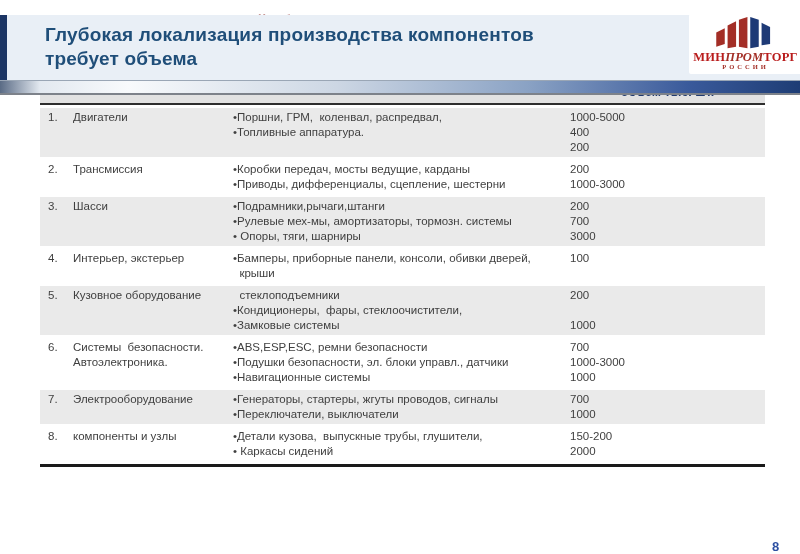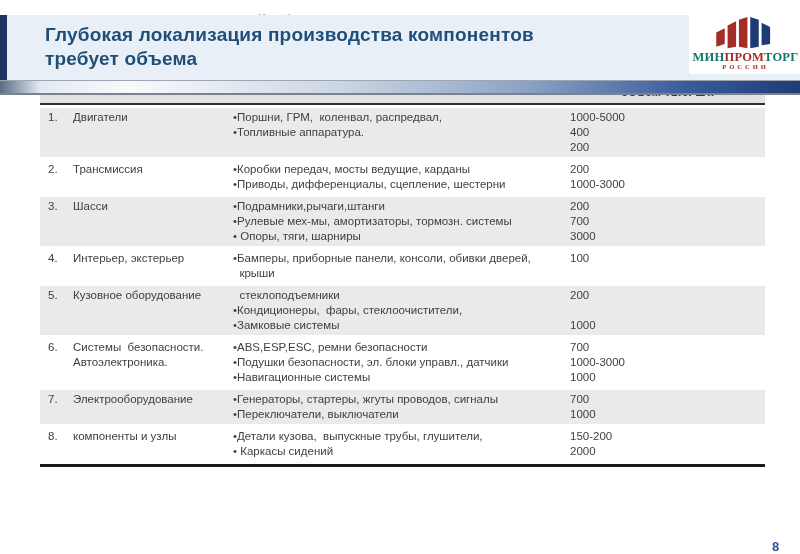--- a/index.html
+++ b/index.html
@@ -12,21 +12,21 @@
   .title{padding:8px 0 0 33px;font-size:19px;line-height:24px;font-weight:bold;color:#1f4e79;letter-spacing:.2px;}
   .gradient-bar{position:absolute;left:0;top:68px;width:800px;height:12px;
     background:linear-gradient(to right,#5a6b85 0%,#e3e9f0 5%,#f8fafc 16%,#cdd7e4 42%,#8aa2c4 66%,#3a5a9b 86%,#1e3d75 100%);
     border-top:1px solid #9aa6b5;border-bottom:2px solid #7d828a;}
 
   
   .logo{position:absolute;right:10px;top:-1px;width:113px;height:60px;background:#ffffff;border-radius:2px;
     display:flex;flex-direction:column;align-items:center;justify-content:flex-start;padding-top:3px;box-sizing:border-box;}
   .logo svg{display:block;}
   .logo-brand{font-family:"Liberation Serif",serif;font-weight:bold;font-size:12.5px;line-height:12px;letter-spacing:.2px;white-space:nowrap;}
-  .lb-navy{color:#0f766e;} .lb-red{color:#a32e26;}
+  .lb-navy{color:#b91c1c;} .lb-red{color:#a32e26;font-style:italic;}
   .logo-country{font-family:"Liberation Serif",serif;font-weight:bold;font-size:6.5px;color:#a32e26;letter-spacing:3px;line-height:8px;}
 
   
   .subtitle{margin:12px 0 0 38px;width:720px;font-size:16px;line-height:19px;font-weight:bold;color:#943634;}
 
   
   .ctable{margin:12px 0 0 40px;width:725px;border-bottom:3px solid #1a1a1a;}
   .thead{display:flex;background:#e2e2e2;border-top:3px solid #1a1a1a;border-bottom:2px solid #2e2e2e;
     padding:3px 0;margin-bottom:3px;align-items:center;}
   .thead .hcell{font-weight:bold;font-size:12.5px;line-height:16px;color:#1f3a70;text-align:center;}

